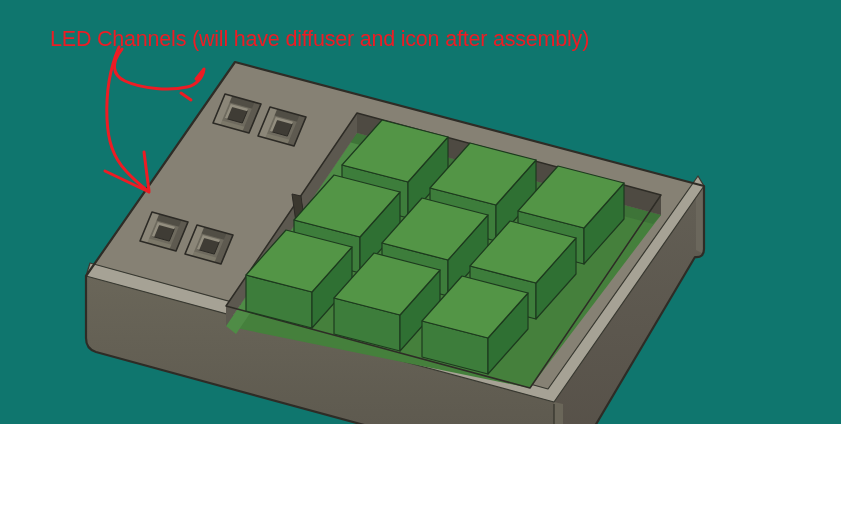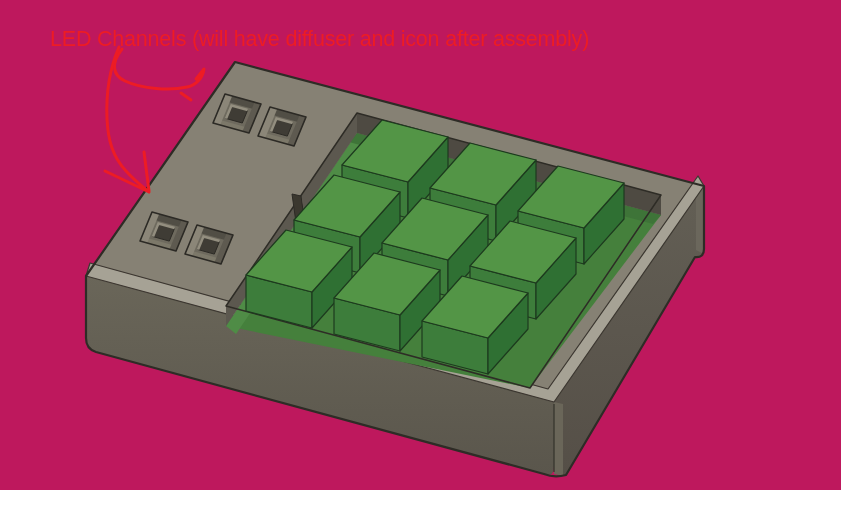--- a/index.html
+++ b/index.html
@@ -1,19 +1,19 @@
 <!DOCTYPE html>
 <html><head>
 <meta charset="utf-8">
 <style>
   html,body{margin:0;padding:0;background:#fff;}
   .viewport{
     position:relative;
-    width:841px;height:490px;
-    background:#be185d;
+    width:841px;height:424px;
+    background:#0f766e;
     overflow:hidden;
     font-family:"Liberation Sans", sans-serif;
   }
   svg{display:block;}
   text.annotation{
     font-family:"Liberation Sans", sans-serif;
     font-size:21.5px;
     letter-spacing:-0.2px;
   }
 </style>

